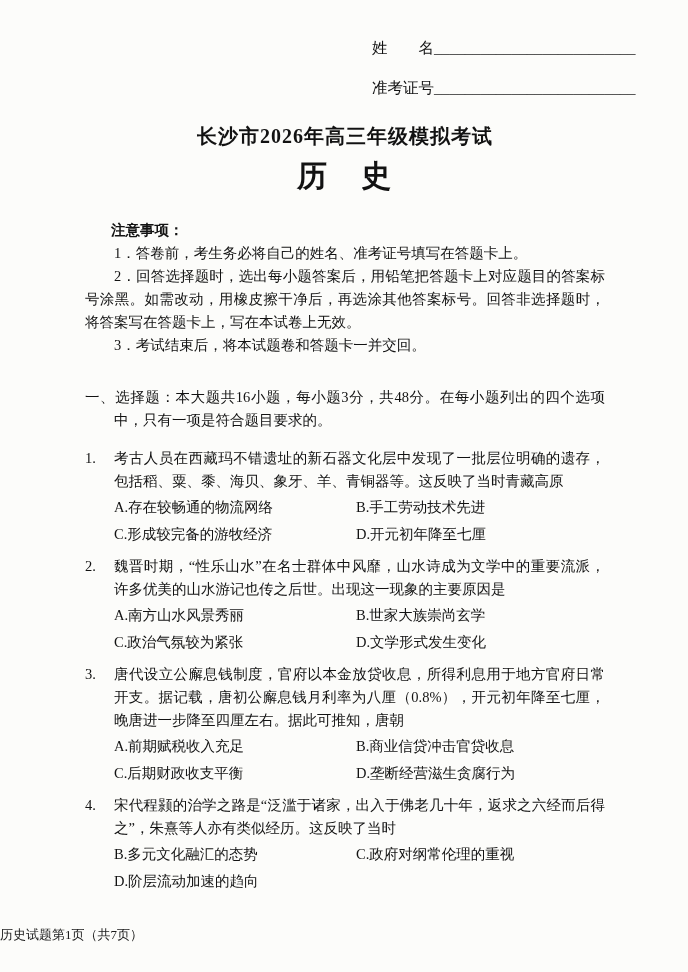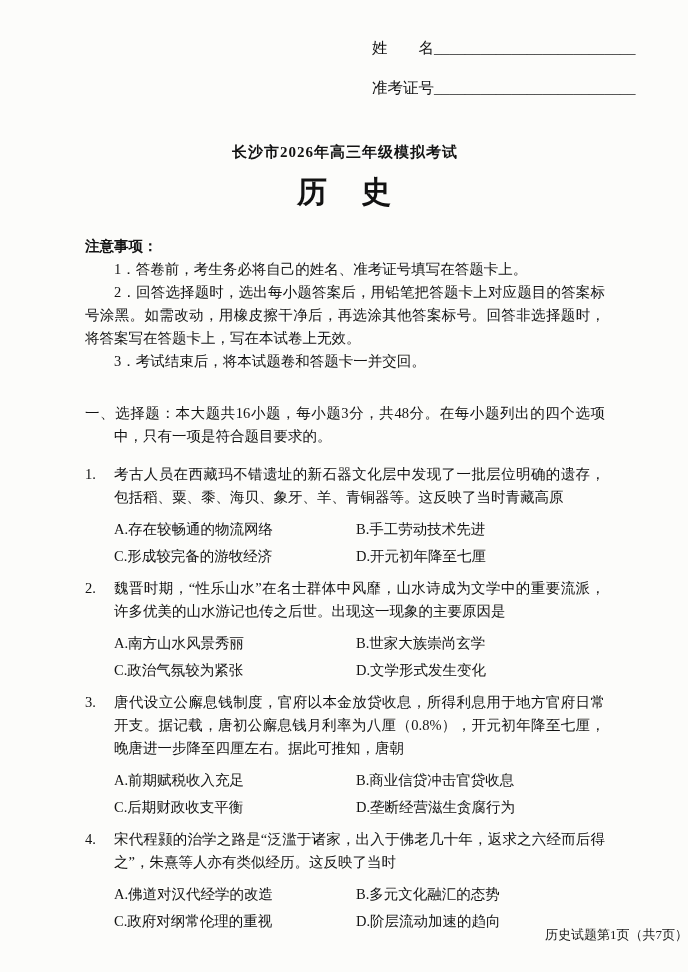--- a/index.html
+++ b/index.html
@@ -17,65 +17,65 @@
     font-size: 14.5px;
     line-height: 23px;
     overflow: hidden;
   }
   
   .header-fields { margin-left: 287px; }
   .field-row { white-space: nowrap; margin-bottom: 17px; font-size: 15.5px; }
   .fill-line { letter-spacing: 0; color: #222; }
   
   .exam-title {
-    margin-top: 40px;
+    margin-top: 24px;
     text-align: center;
-    font-size: 15px;
+    font-size: 20px;
     font-weight: bold;
     line-height: 26px;
     letter-spacing: 1px;
   }
   .subject-title {
     margin-top: 8px;
     text-align: center;
     font-size: 30px;
     font-weight: bold;
     line-height: 38px;
     letter-spacing: 2px;
   }
   
   .notes { margin-top: 24px; }
-  .notes-heading { font-weight: bold; }
+  .notes-heading { font-weight: bold; margin-left: 26px; }
   .note-item { text-indent: 2em; text-align: justify; }
   
   .section-heading {
     margin-top: 29px;
     font-weight: normal;
     padding-left: 2em;
     text-indent: -2em;
     text-align: justify;
   }
   
   .questions { margin-top: 15px; }
   .question { position: relative; padding-left: 2em; margin-bottom: 9px; }
   .q-num { position: absolute; left: 0; top: 0; }
   .q-stem { text-align: justify; }
   .options {
     display: grid;
     grid-template-columns: 242px auto;
     row-gap: 4px;
-    margin-top: 9px;
+    margin-top: 3px;
   }
   .option { white-space: nowrap; }
   
   .footer {
     position: absolute;
     left: 0; right: 0;
     bottom: 26px;
-    text-align: right;
+    text-align: left;
     font-size: 13px;
     color: #1a1a1a;
   }
 </style>
 </head>
 <body>
 
 <div class="page">
 
   <div class="header-fields">
@@ -131,21 +131,20 @@
         <span class="option">B.商业信贷冲击官贷收息</span>
         <span class="option">C.后期财政收支平衡</span>
         <span class="option">D.垄断经营滋生贪腐行为</span>
       </div>
     </div>
 
     <div class="question">
       <span class="q-num">4.</span>
       <p class="q-stem">宋代程颢的治学之路是“泛滥于诸家，出入于佛老几十年，返求之六经而后得之”，朱熹等人亦有类似经历。这反映了当时</p>
       <div class="options">
-        <span class="option">A.佛道对汉代经学的改造</span>
         <span class="option">B.多元文化融汇的态势</span>
         <span class="option">C.政府对纲常伦理的重视</span>
         <span class="option">D.阶层流动加速的趋向</span>
       </div>
     </div>
 
   </div>
 
   <div class="footer">历史试题第1页（共7页）</div>
 

